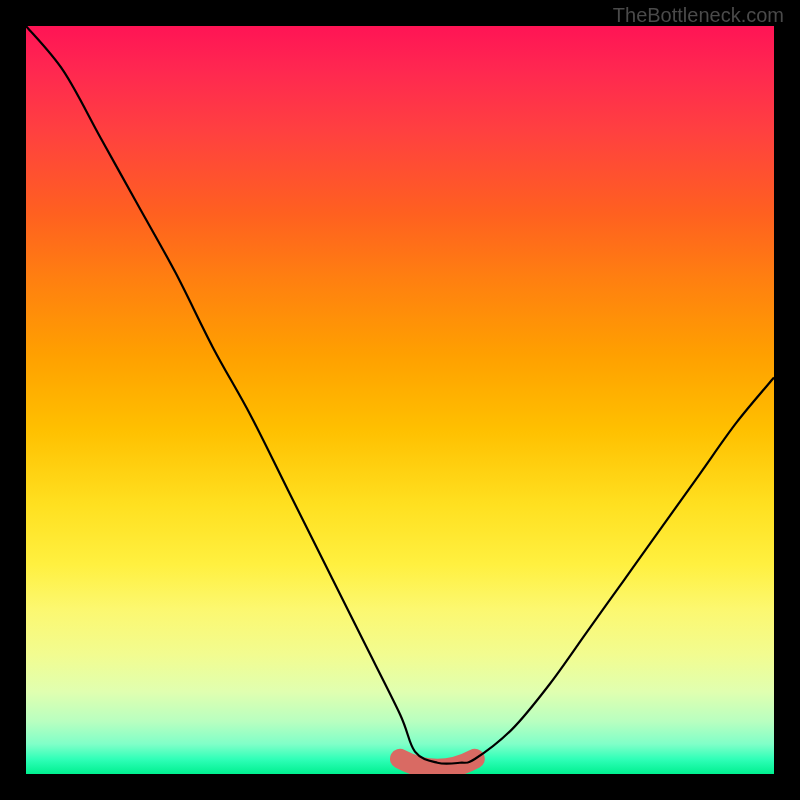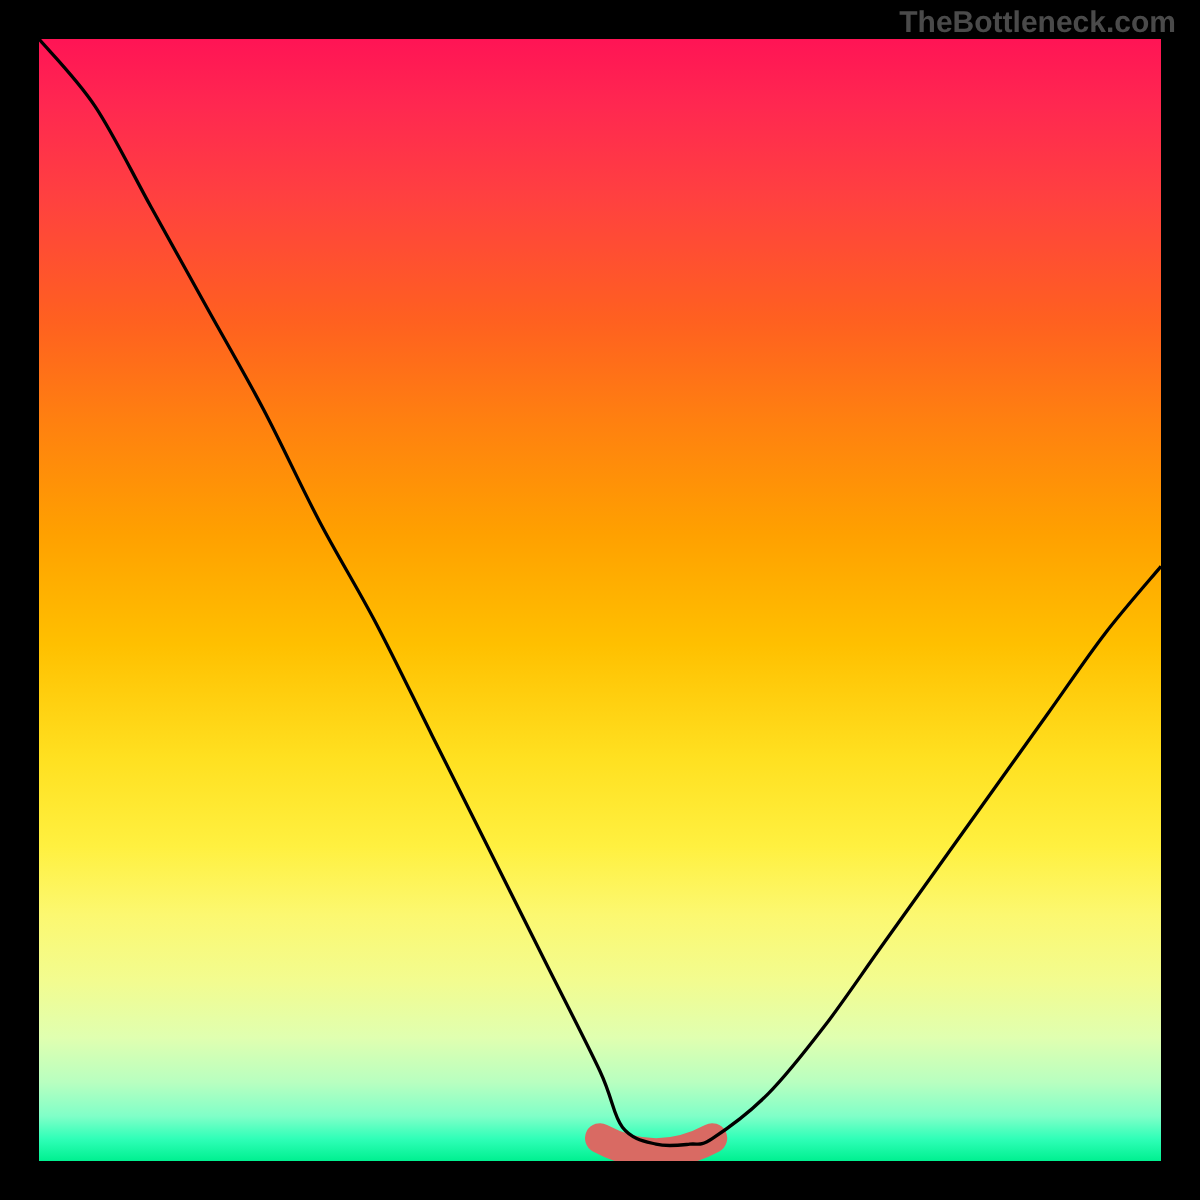--- a/index.html
+++ b/index.html
@@ -10,21 +10,21 @@
     font-family: Arial, Helvetica, sans-serif;
     position: relative;
     overflow: hidden;
   }
   .watermark {
     position: absolute;
     top: 4px;
     right: 16px;
     color: #4a4a4a;
     font-size: 20px;
-    font-weight: bold;
+    font-weight: normal;
     z-index: 10;
   }
   .plot-area {
     position: absolute;
     left: 26px;
     top: 26px;
     width: 748px;
     height: 748px;
   }
   .gradient-bg {

